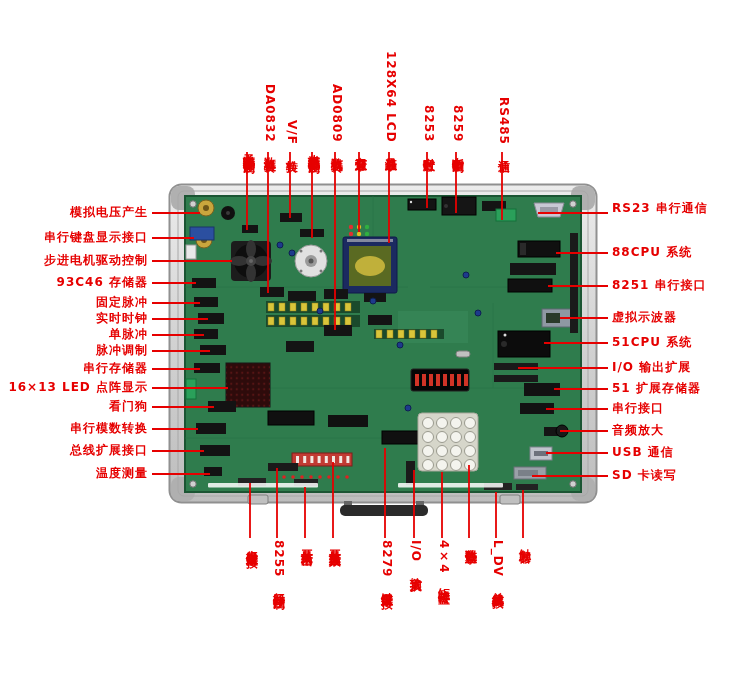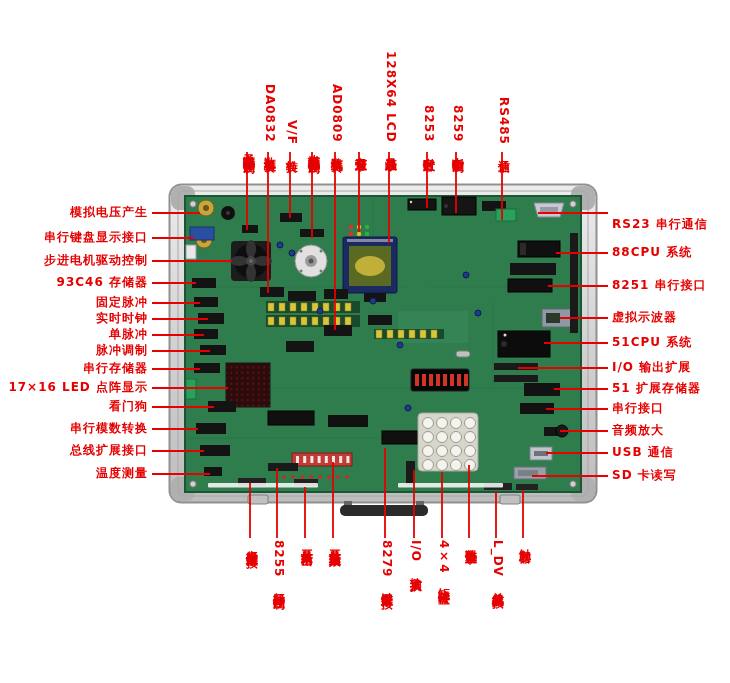--- a/index.html
+++ b/index.html
@@ -389,27 +389,27 @@
 
   <div class="label h hl" style="top:213px">模拟电压产生</div>
   <div class="label h hl" style="top:238px">串行键盘显示接口</div>
   <div class="label h hl" style="top:261px">步进电机驱动控制</div>
   <div class="label h hl" style="top:283px">93C46 存储器</div>
   <div class="label h hl" style="top:303px">固定脉冲</div>
   <div class="label h hl" style="top:319px">实时时钟</div>
   <div class="label h hl" style="top:335px">单脉冲</div>
   <div class="label h hl" style="top:351px">脉冲调制</div>
   <div class="label h hl" style="top:369px">串行存储器</div>
-  <div class="label h hl" style="top:388px">17×16 LED 点阵显示</div>
+  <div class="label h hl" style="top:388px">16×13 LED 点阵显示</div>
   <div class="label h hl" style="top:407px">看门狗</div>
   <div class="label h hl" style="top:429px">串行模数转换</div>
   <div class="label h hl" style="top:451px">总线扩展接口</div>
   <div class="label h hl" style="top:474px">温度测量</div>
 
-  <div class="label h hr" style="top:225px">RS23 串行通信</div>
+  <div class="label h hr" style="top:209px">RS23 串行通信</div>
   <div class="label h hr" style="top:253px">88CPU 系统</div>
   <div class="label h hr" style="top:286px">8251 串行接口</div>
   <div class="label h hr" style="top:318px">虚拟示波器</div>
   <div class="label h hr" style="top:343px">51CPU 系统</div>
   <div class="label h hr" style="top:368px">I/O 输出扩展</div>
   <div class="label h hr" style="top:389px">51 扩展存储器</div>
   <div class="label h hr" style="top:409px">串行接口</div>
   <div class="label h hr" style="top:431px">音频放大</div>
   <div class="label h hr" style="top:453px">USB 通信</div>
   <div class="label h hr" style="top:476px">SD 卡读写</div>

